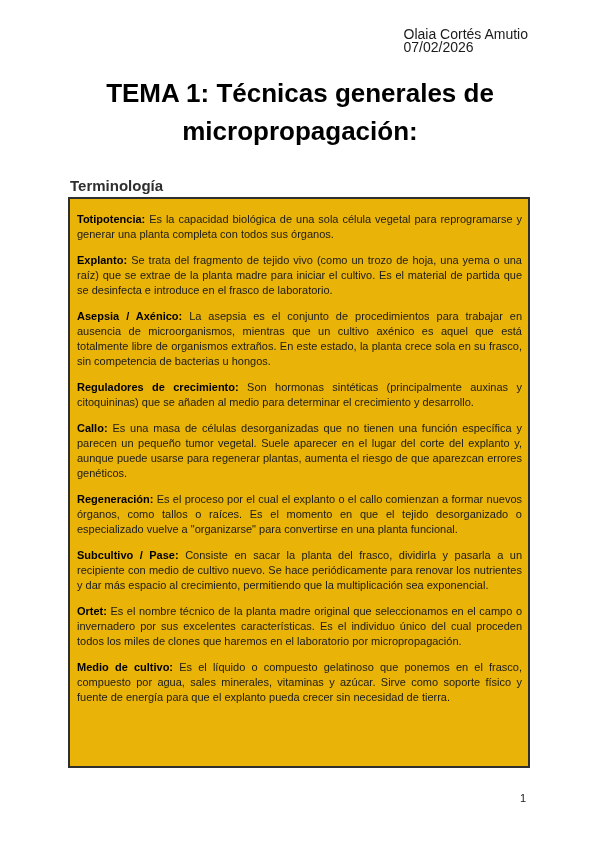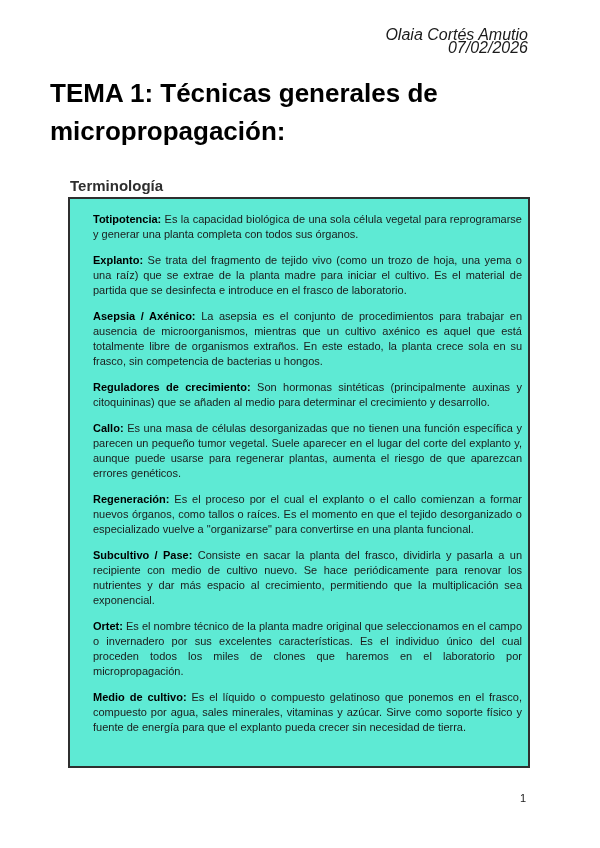--- a/index.html
+++ b/index.html
@@ -13,32 +13,30 @@
     height: 848px;
     background: #ffffff;
     font-family: "Liberation Sans", sans-serif;
     color: #1b1b1b;
     overflow: hidden;
   }
   .header {
     position: absolute;
     top: 28px;
     right: 72px;
-    text-align: right;
-    font-style: italic;
-    font-size: 16px;
+    font-size: 14px;
     line-height: 13px;
     color: #1b1b1b;
   }
   .doc-title {
     position: absolute;
     top: 74px;
     left: 50px;
     right: 50px;
-    text-align: left;
+    text-align: center;
     font-weight: bold;
     font-size: 26px;
     line-height: 38px;
     color: #000000;
   }
   .section-heading {
     position: absolute;
     top: 154px;
     left: 70px;
     font-weight: bold;
@@ -47,22 +45,22 @@
     margin-top: 23px;
   }
   .terms-box {
     position: absolute;
     top: 197px;
     left: 68px;
     width: 462px;
     height: 571px;
     box-sizing: border-box;
     border: 2px solid #2f2f2f;
-    padding: 13px 6px 0 23px;
-    background: #5eead4;
+    padding: 13px 6px 0 7px;
+    background: #eab308;
   }
   .term-paragraph {
     margin: 0 0 11px 0;
     font-size: 11px;
     line-height: 15px;
     text-align: justify;
     color: #1b1b1b;
   }
   .term-paragraph b {
     color: #000000;

